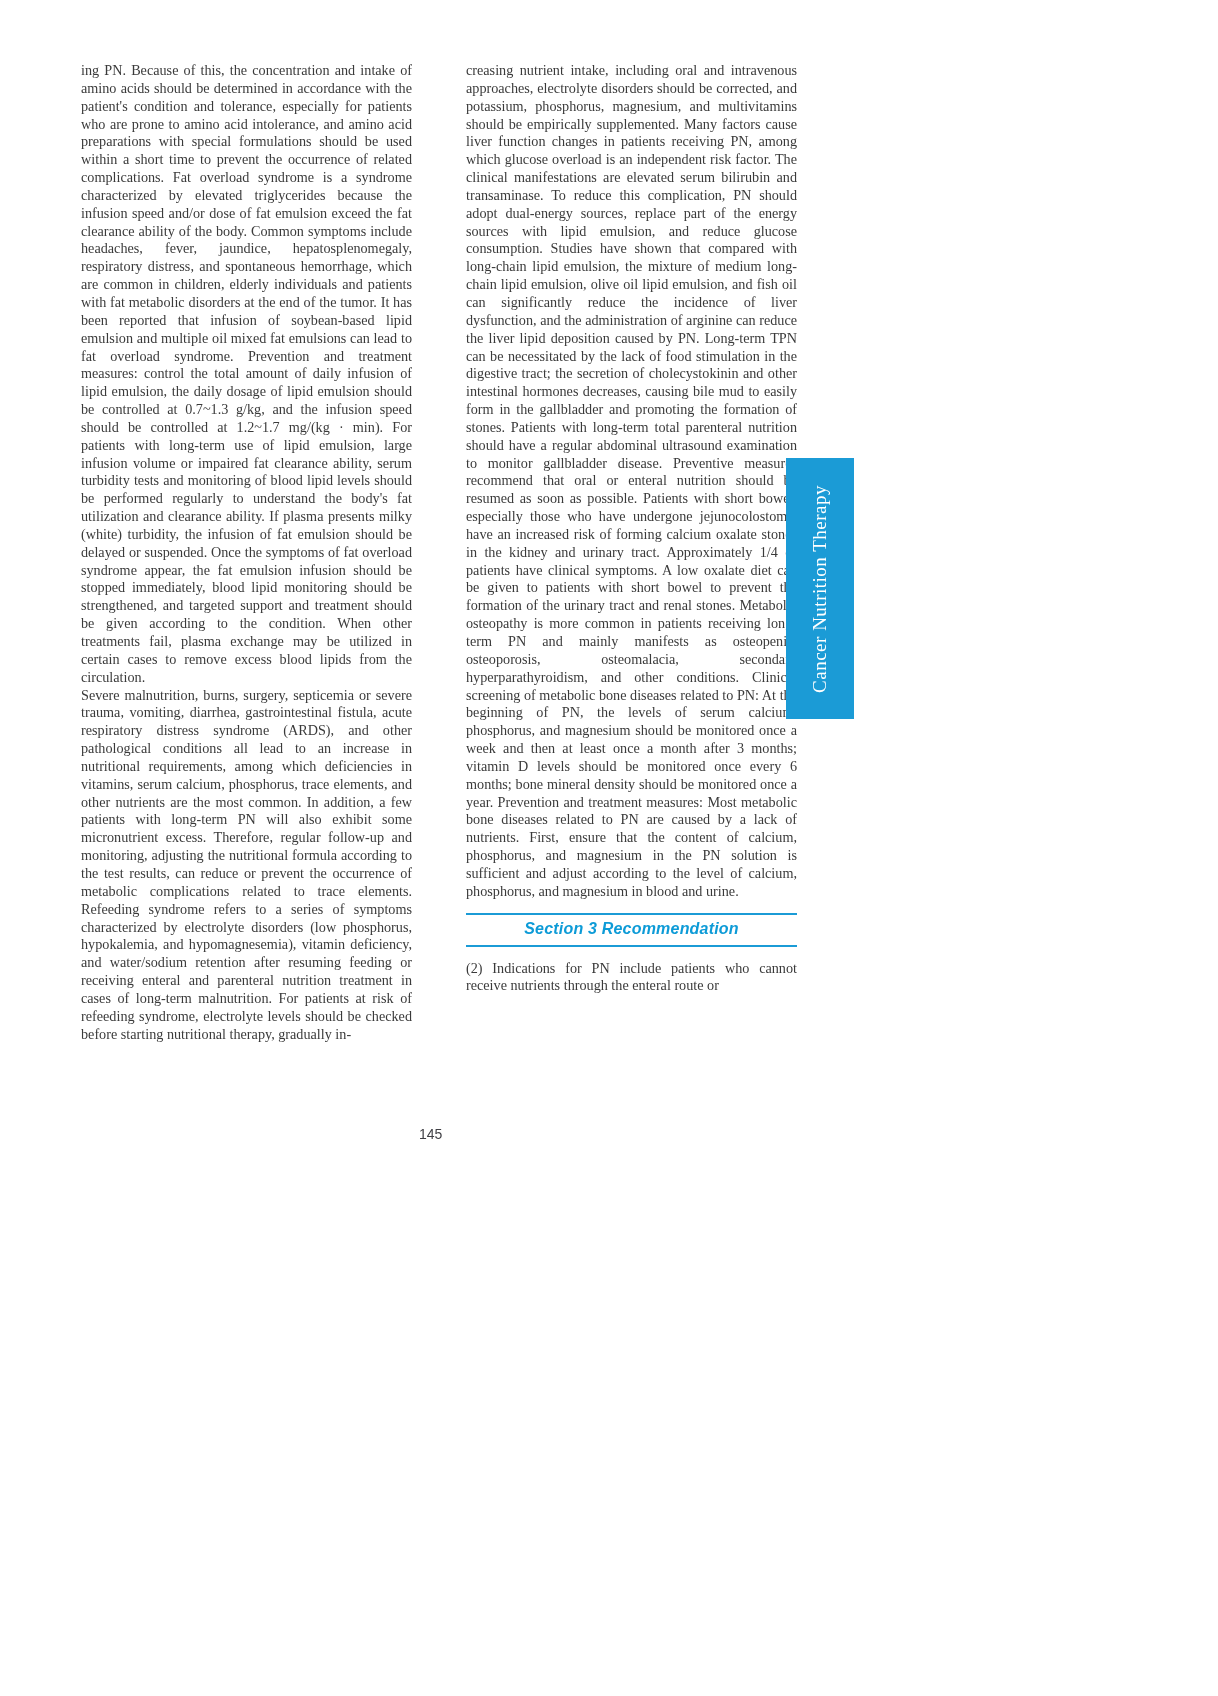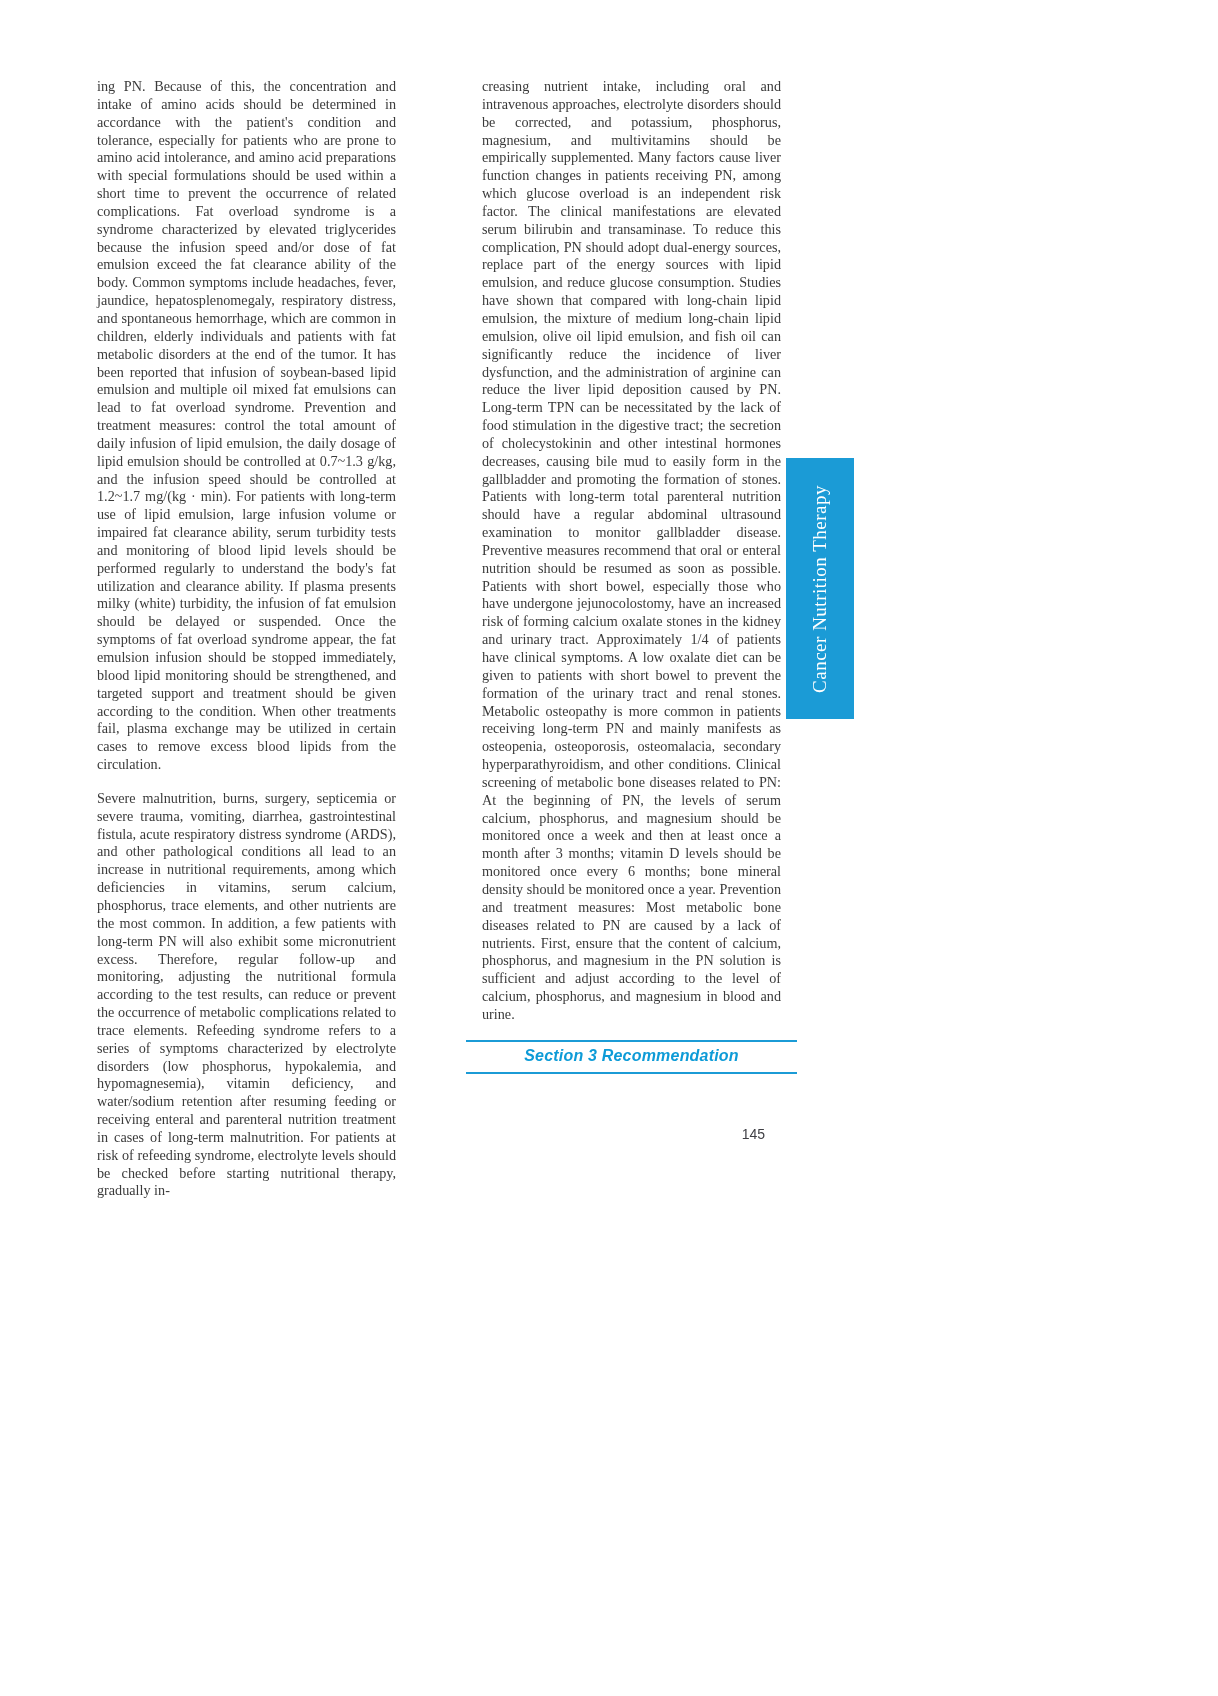--- a/index.html
+++ b/index.html
@@ -20,21 +20,21 @@
     top: 62px;
     width: 331px;
     font-size: 14.2px;
     line-height: 17.85px;
     color: #3a3a3a;
     text-align: justify;
     text-justify: inter-word;
   }
   .col-left  { left: 81px; }
   .col-right { left: 466px; }
-  .col p { margin: 16px; padding: 0; }
+  .col p { margin: 0; padding: 0; }
 
   .section-heading {
     margin-top: 12px;
     border-top: 2px solid #1b9bd6;
     border-bottom: 2px solid #1b9bd6;
     padding: 5px 0 6px 0;
     text-align: center;
   }
   .section-heading .label {
     font-family: "Liberation Sans", sans-serif;
@@ -62,24 +62,24 @@
     writing-mode: vertical-rl;
     transform: rotate(180deg);
     font-family: "Liberation Serif", serif;
     font-size: 19px;
     color: #ffffff;
     white-space: nowrap;
     letter-spacing: 0.5px;
   }
   .page-number {
     position: absolute;
-    left: 434px;
+    left: 419px;
     top: 1126px;
     width: 331px;
-    text-align: right;
+    text-align: left;
     font-family: "Liberation Sans", sans-serif;
     font-size: 14px;
     color: #3f3f44;
   }
 </style>
 </head>
 <body>
 
 <div class="page">
 
@@ -88,20 +88,21 @@
     <p>Severe malnutrition, burns, surgery, septicemia or severe trauma, vomiting, diarrhea, gastrointestinal fistula, acute respiratory distress syndrome (ARDS), and other pathological conditions all lead to an increase in nutritional requirements, among which deficiencies in vitamins, serum calcium, phosphorus, trace elements, and other nutrients are the most common. In addition, a few patients with long-term PN will also exhibit some micronutrient excess. Therefore, regular follow-up and monitoring, adjusting the nutritional formula according to the test results, can reduce or prevent the occurrence of metabolic complications related to trace elements. Refeeding syndrome refers to a series of symptoms characterized by electrolyte disorders (low phosphorus, hypokalemia, and hypomagnesemia), vitamin deficiency, and water/sodium retention after resuming feeding or receiving enteral and parenteral nutrition treatment in cases of long-term malnutrition. For patients at risk of refeeding syndrome, electrolyte levels should be checked before starting nutritional therapy, gradually in-</p>
   </div>
 
   <div class="col col-right">
     <p>creasing nutrient intake, including oral and intravenous approaches, electrolyte disorders should be corrected, and potassium, phosphorus, magnesium, and multivitamins should be empirically supplemented. Many factors cause liver function changes in patients receiving PN, among which glucose overload is an independent risk factor. The clinical manifestations are elevated serum bilirubin and transaminase. To reduce this complication, PN should adopt dual-energy sources, replace part of the energy sources with lipid emulsion, and reduce glucose consumption. Studies have shown that compared with long-chain lipid emulsion, the mixture of medium long-chain lipid emulsion, olive oil lipid emulsion, and fish oil can significantly reduce the incidence of liver dysfunction, and the administration of arginine can reduce the liver lipid deposition caused by PN. Long-term TPN can be necessitated by the lack of food stimulation in the digestive tract; the secretion of cholecystokinin and other intestinal hormones decreases, causing bile mud to easily form in the gallbladder and promoting the formation of stones. Patients with long-term total parenteral nutrition should have a regular abdominal ultrasound examination to monitor gallbladder disease. Preventive measures recommend that oral or enteral nutrition should be resumed as soon as possible. Patients with short bowel, especially those who have undergone jejunocolostomy, have an increased risk of forming calcium oxalate stones in the kidney and urinary tract. Approximately 1/4 of patients have clinical symptoms. A low oxalate diet can be given to patients with short bowel to prevent the formation of the urinary tract and renal stones. Metabolic osteopathy is more common in patients receiving long-term PN and mainly manifests as osteopenia, osteoporosis, osteomalacia, secondary hyperparathyroidism, and other conditions. Clinical screening of metabolic bone diseases related to PN: At the beginning of PN, the levels of serum calcium, phosphorus, and magnesium should be monitored once a week and then at least once a month after 3 months; vitamin D levels should be monitored once every 6 months; bone mineral density should be monitored once a year. Prevention and treatment measures: Most metabolic bone diseases related to PN are caused by a lack of nutrients. First, ensure that the content of calcium, phosphorus, and magnesium in the PN solution is sufficient and adjust according to the level of calcium, phosphorus, and magnesium in blood and urine.</p>
 
     <div class="section-heading">
       <span class="label">Section 3 Recommendation</span>
     </div>
 
+    <p class="rec">(2) Indications for PN include patients who cannot receive nutrients through the enteral route or</p>
   </div>
 
   <div class="chapter-tab">
     <span class="vertical-label">Cancer Nutrition Therapy</span>
   </div>
 
   <div class="page-number">145</div>
 
 </div>
 

